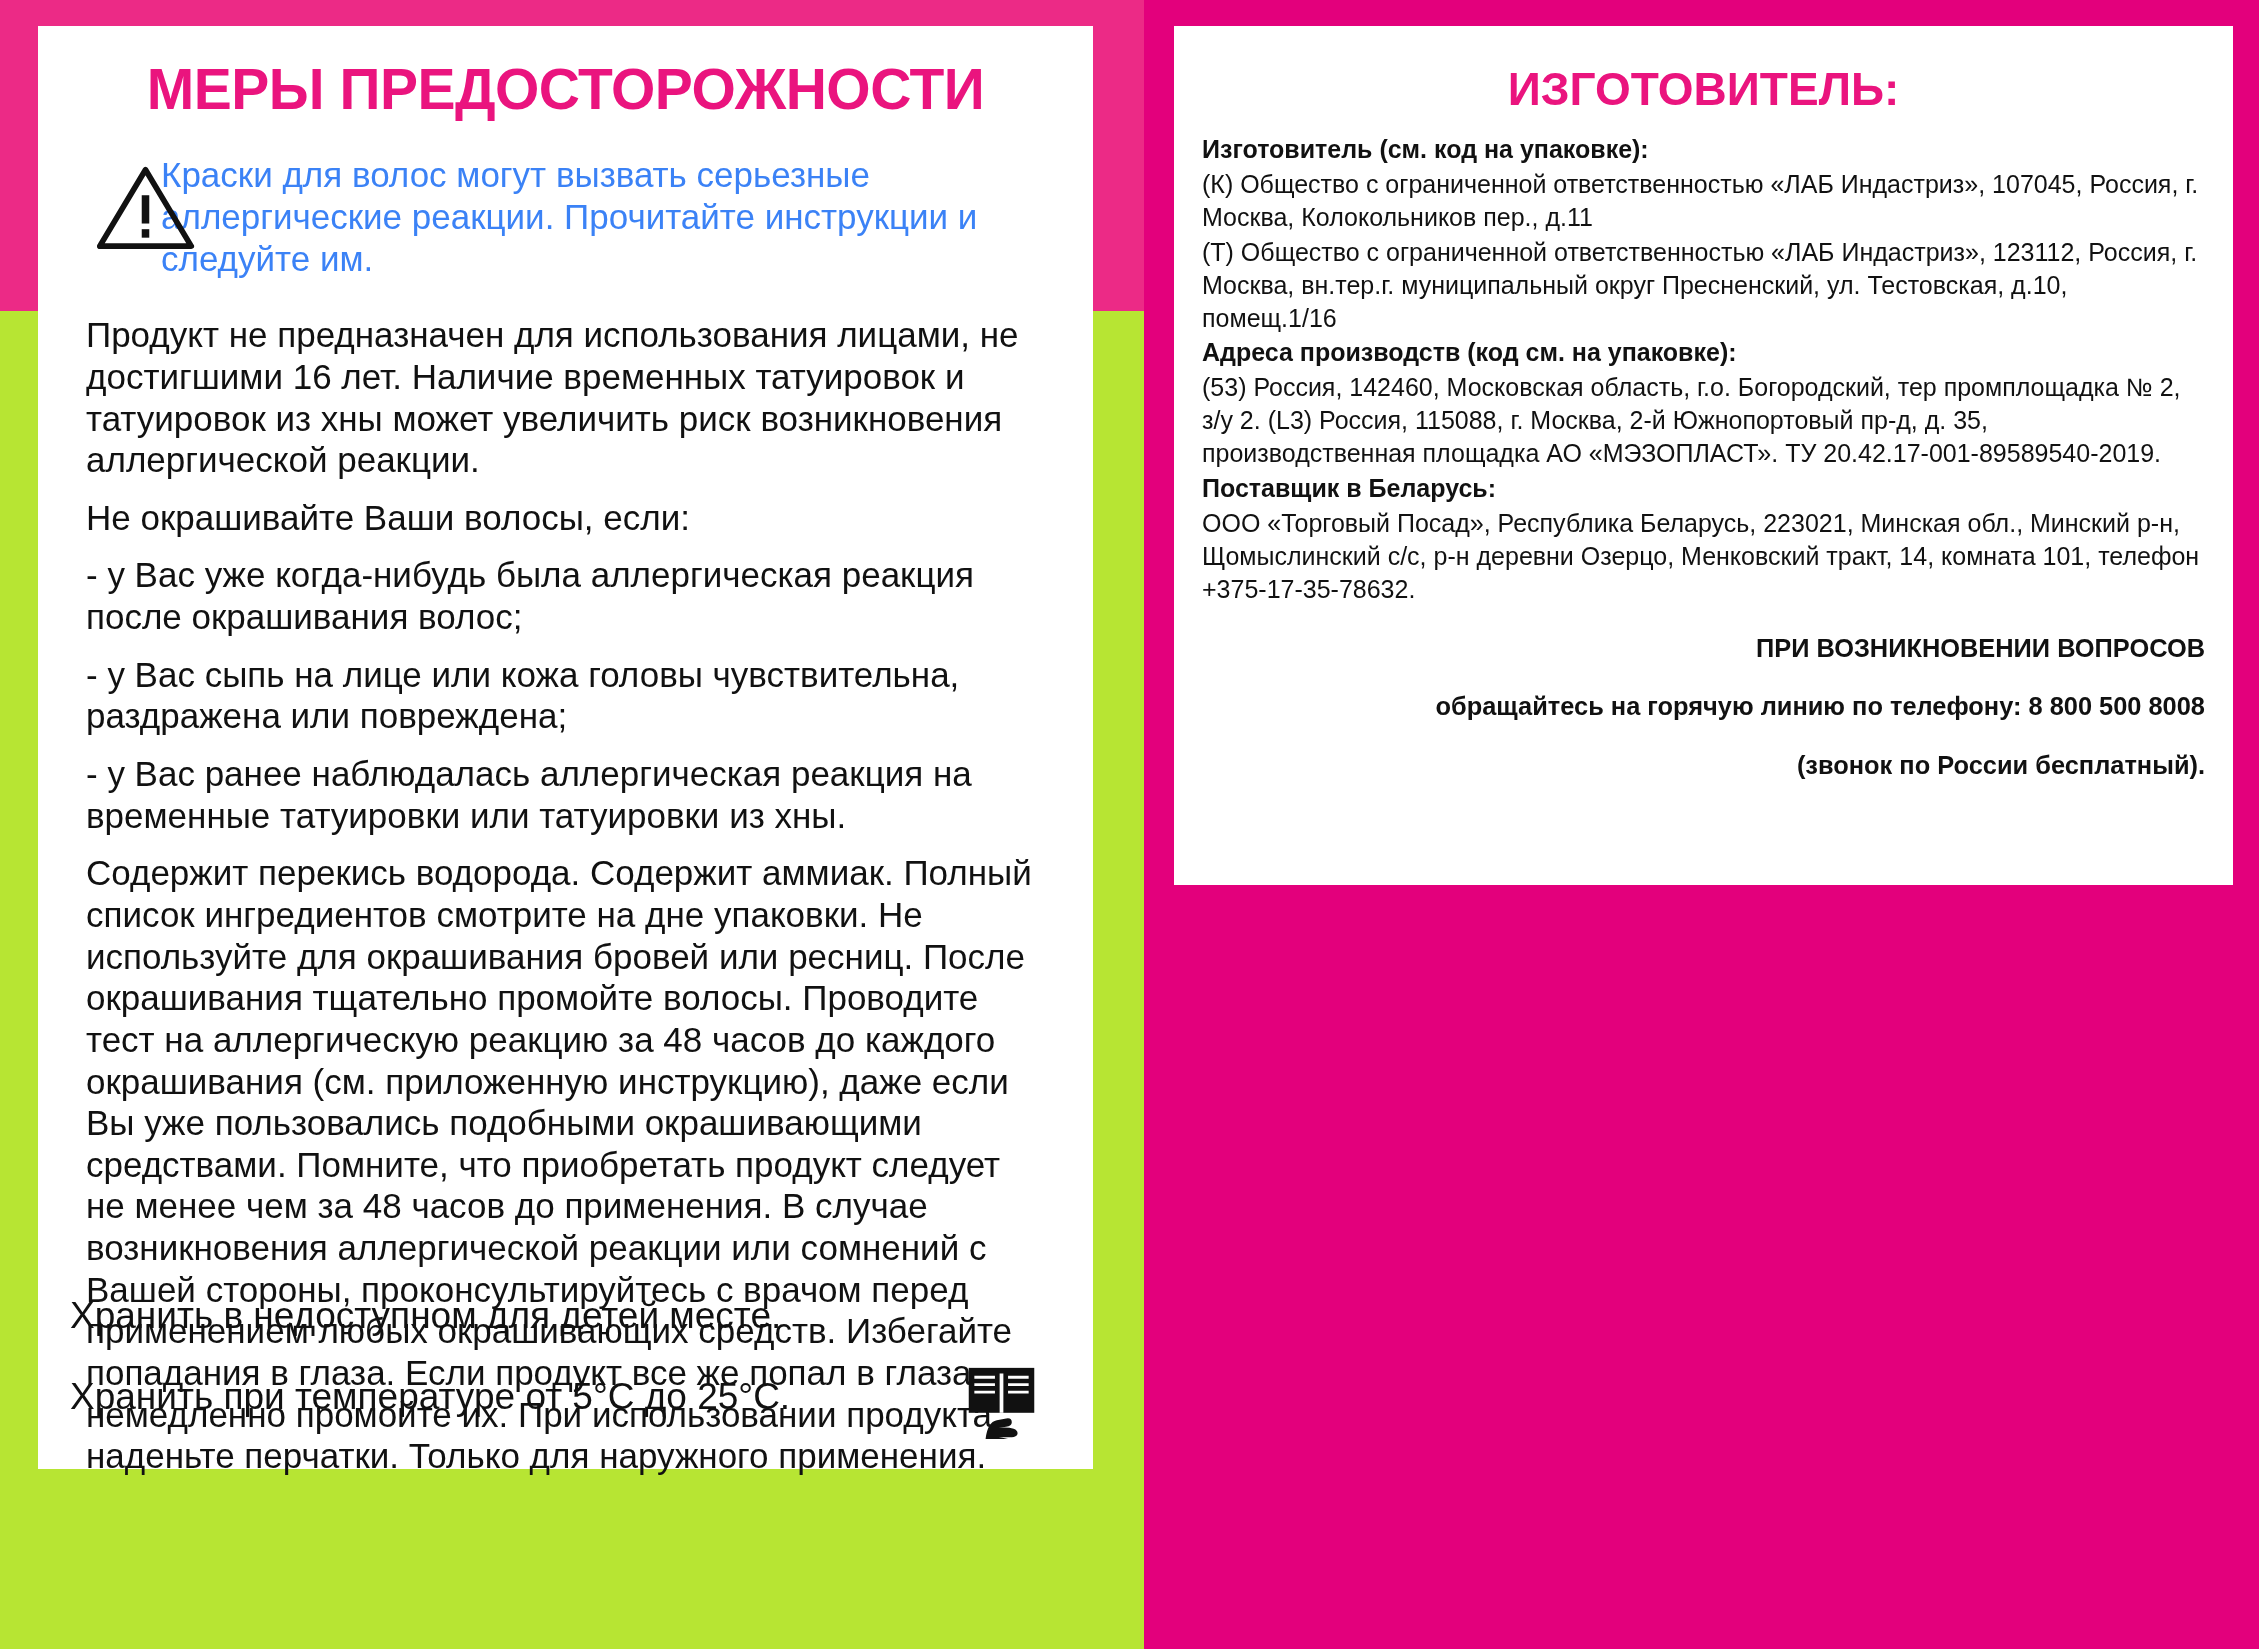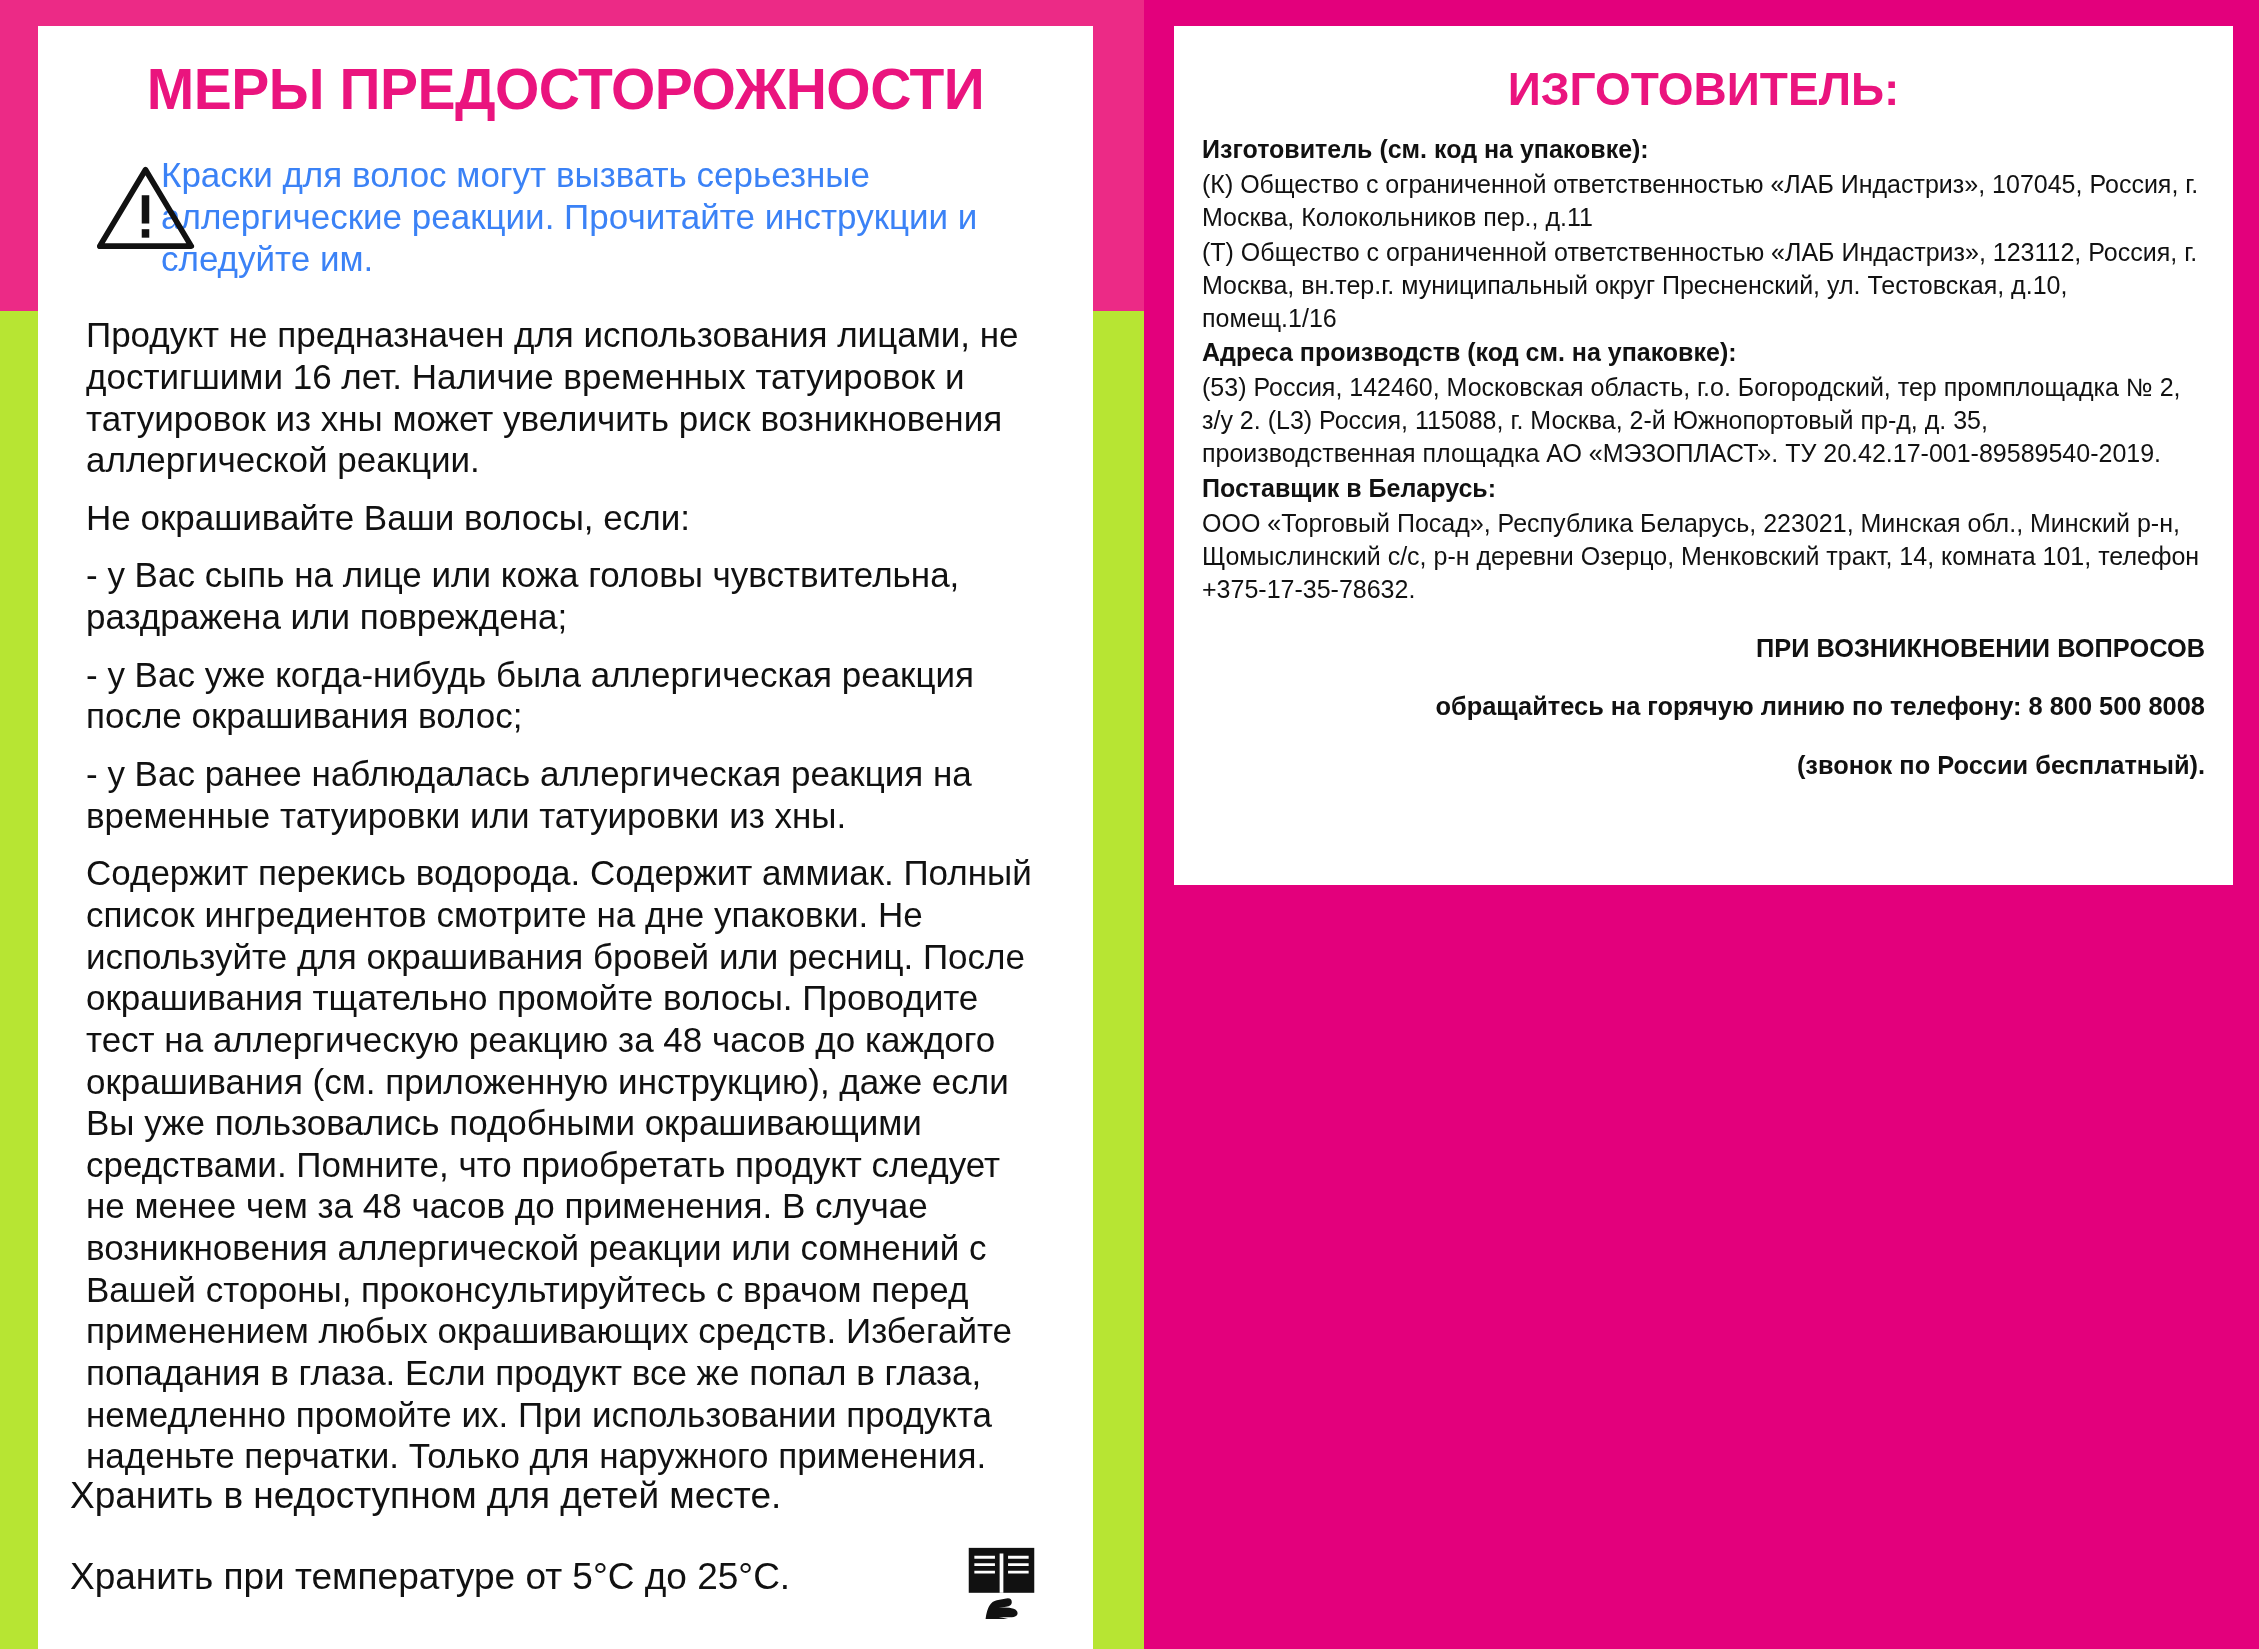--- a/index.html
+++ b/index.html
@@ -45,21 +45,21 @@
     height: 1650px;
     background: #e3007c;
   }
 
   
   .card-precautions {
     position: absolute;
     left: 38px;
     top: 26px;
     width: 1055px;
-    height: 1623px;
+    height: 1443px;
     background: #ffffff;
     box-sizing: border-box;
     padding: 26px 32px 0 32px;
   }
   .precautions-title {
     color: #ea147e;
     font-size: 57px;
     font-weight: bold;
     text-align: center;
     letter-spacing: -0.5px;
@@ -168,22 +168,22 @@
           <rect x="48.5" y="33" width="8" height="30" fill="#111111"></rect>
           <rect x="48.5" y="69" width="8" height="9" fill="#111111"></rect>
         </svg>
       </span>
       <p class="warn-intro">Краски для волос могут вызвать серьезные аллергические реакции. Прочитайте  инструкции и следуйте им.</p>
     </div>
 
     <div class="body-text">
       <p>Продукт не предназначен для использования лицами, не достигшими 16 лет. Наличие временных татуировок и татуировок из хны может увеличить риск возникновения аллергической реакции.</p>
       <p>Не окрашивайте Ваши волосы, если:</p>
+      <p>- у Вас уже когда-нибудь была аллергическая реакция после окрашивания волос;</p>
       <p>- у Вас сыпь на лице или кожа головы чувствительна, раздражена или повреждена;</p>
-      <p>- у Вас уже когда-нибудь была аллергическая реакция после окрашивания волос;</p>
       <p>- у Вас ранее наблюдалась аллергическая реакция на временные татуировки или татуировки из хны.</p>
       <p>Содержит перекись водорода. Содержит аммиак. Полный список ингредиентов смотрите на дне упаковки. Не используйте для окрашивания бровей или ресниц. После окрашивания тщательно промойте волосы. Проводите тест на аллергическую реакцию за 48 часов до каждого окрашивания (см. приложенную инструкцию), даже если Вы уже пользовались подобными окрашивающими средствами. Помните, что приобретать продукт следует не менее чем за 48 часов до применения. В случае возникновения аллергической реакции или сомнений с Вашей стороны, проконсультируйтесь с врачом перед применением любых окрашивающих средств. Избегайте попадания в глаза. Если продукт все же попал в глаза, немедленно промойте их. При использовании продукта наденьте перчатки. Только для наружного применения.</p>
     </div>
 
     <div class="storage-block">
       <p>Хранить в недоступном для детей месте.</p>
       <p>Хранить при температуре от 5°С до 25°С.</p>
     </div>
 
     <span class="booklet-icon">

